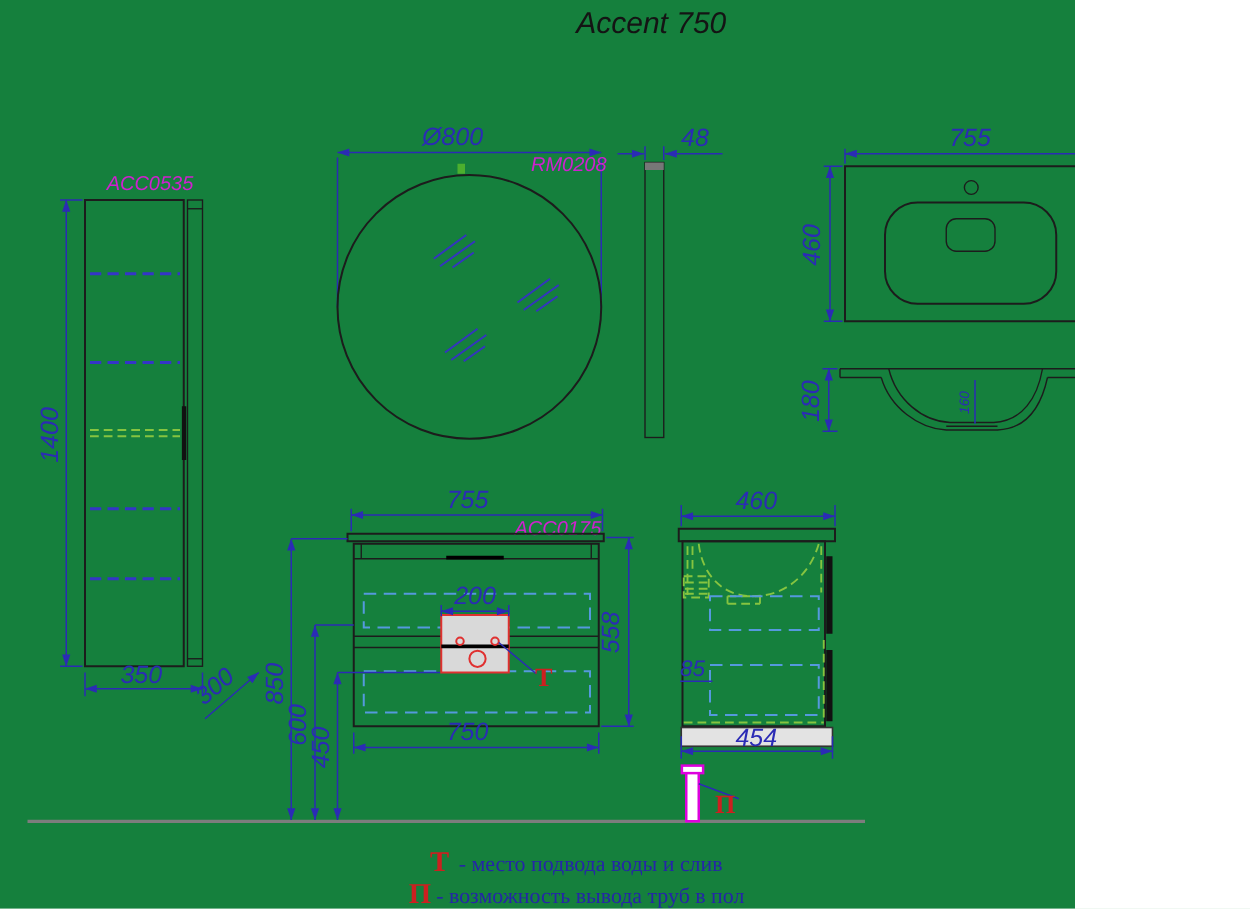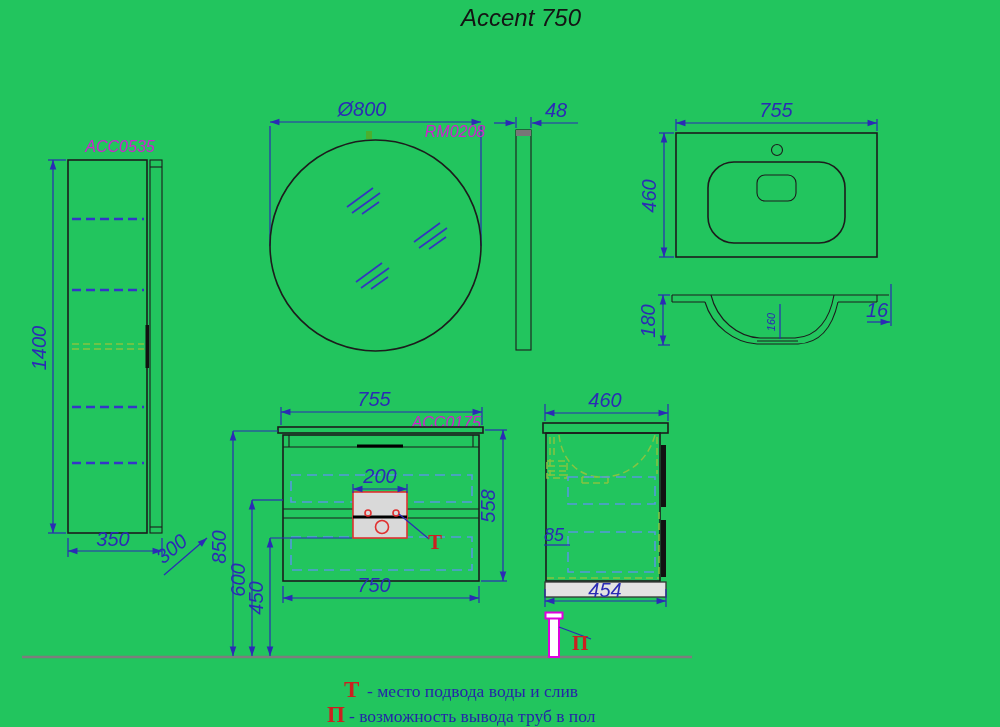--- a/index.html
+++ b/index.html
@@ -1,16 +1,16 @@
 <!DOCTYPE html>
 <html><head>
 <meta charset="utf-8">
 <style>
   html,body{margin:0;padding:0;background:#fff;}
-  #canvas{position:relative;width:1000px;height:727px;background:#22c55e;overflow:hidden;
+  #canvas{position:relative;width:860px;height:727px;background:#15803d;overflow:hidden;
           font-family:"Liberation Sans",sans-serif;}
   svg{position:absolute;left:0;top:0;}
   
   .ln  {stroke:#1c1c1c;stroke-width:1.6;fill:none;}
   .ln2 {stroke:#1c1c1c;stroke-width:1.1;fill:none;}
   .thk {stroke:#000;stroke-width:3;fill:none;}
   .dim {stroke:#2b2bb5;stroke-width:1.2;fill:none;}
   .shelf{stroke:#3535c8;stroke-width:2.4;stroke-dasharray:9 5;fill:none;}
   .gdash{stroke:#86c440;stroke-width:1.5;stroke-dasharray:7 4;fill:none;}
   .cdash{stroke:#5599dd;stroke-width:1.6;stroke-dasharray:10 6;fill:none;}

